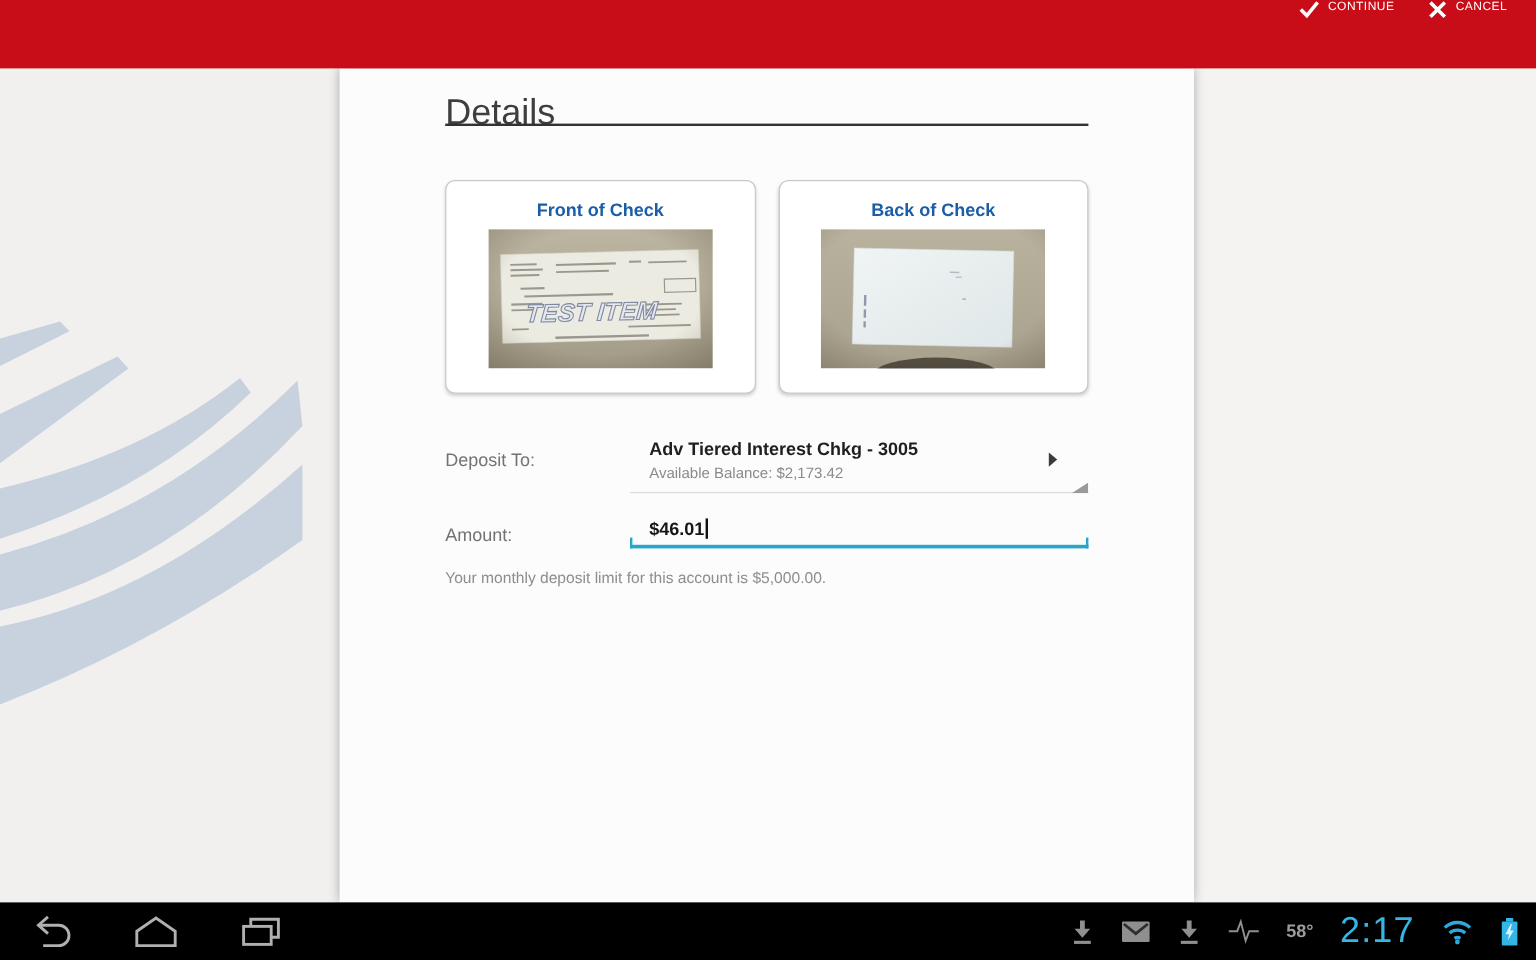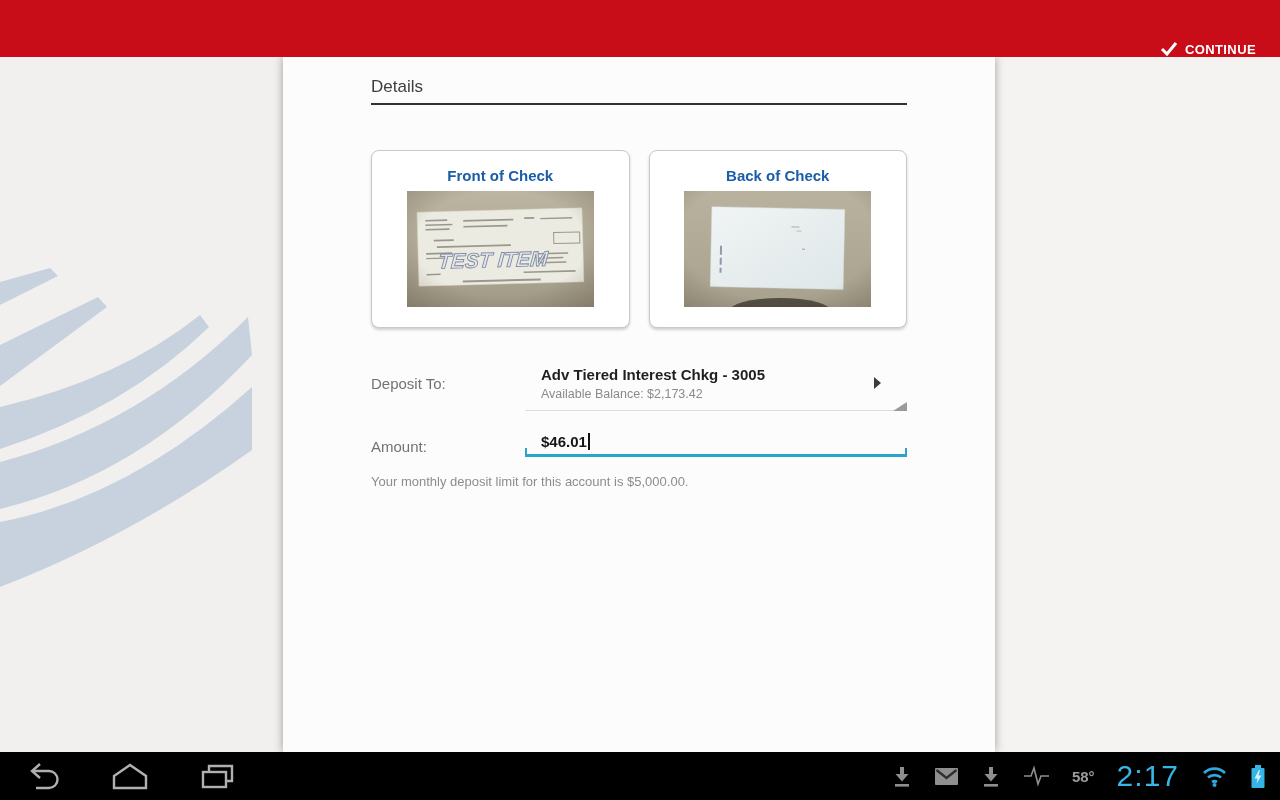--- a/index.html
+++ b/index.html
@@ -6,39 +6,39 @@
   html,body { width:1280px; height:800px; overflow:hidden; }
   body { font-family:"Liberation Sans", sans-serif; background:#f2f1ef; position:relative; }
 
   
   .appbar{
     position:absolute; left:0; top:0; width:1280px; height:57px;
     background:#c90d18; display:flex; align-items:center; justify-content:flex-end;
     padding-right:10px; z-index:30;
   }
   .bar-btn{
-    display:flex; align-items:flex-end; gap:7px; color:#fff;
-    font-size:13px; font-weight:bold; letter-spacing:.4px;
+    display:flex; align-items:flex-start; gap:7px; color:#fff;
+    font-size:10px; font-weight:normal; letter-spacing:.4px;
     padding:0 14px; height:100%; cursor:pointer;
   }
   .bar-btn svg{ display:block; }
 
   
   .flag{ position:absolute; left:0; top:57px; width:283px; height:695px; z-index:1; pointer-events:none; }
   .bg-left{ position:absolute; left:0; top:57px; width:283px; height:695px; background:#f1f0ee; z-index:0; }
   .bg-right{ position:absolute; left:995px; top:57px; width:285px; height:695px; background:#f4f3f1; z-index:0; }
 
   
   .panel{
     position:absolute; left:283px; top:57px; width:712px; height:695px;
     background:#fcfcfc; box-shadow:0 0 9px rgba(0,0,0,.35); z-index:10;
   }
   .content{ position:relative; margin:0 88px; height:100%; }
 
-  .page-title{ position:absolute; top:20px; left:0; font-size:17px; color:#3e3e3e; font-weight:400; }
+  .page-title{ position:absolute; top:20px; left:0; font-size:30px; color:#3e3e3e; font-weight:400; }
   .title-rule{ position:absolute; top:46px; left:0; right:0; height:2px; background:#323232; }
 
   
   .cards{ position:absolute; top:93px; left:0; right:0; display:flex; gap:19px; }
   .card{
     width:263px; height:178px; background:#fff; border:1px solid #c9c9c9;
     border-radius:8px; box-shadow:0 2px 3px rgba(0,0,0,.18); overflow:hidden;
   }
   .card-title{ margin-top:16px; text-align:center; color:#1a5da8; font-weight:bold; font-size:15px; }
   .photo{ width:187px; height:116px; margin:7px auto 0; }
@@ -107,20 +107,28 @@
 </svg>
 
 <div class="appbar">
   <div class="bar-btn">
     <span>
       <svg width="18" height="16" viewBox="0 0 18 16">
           <path d="M2 8 L7 13 L16 2" stroke="#fff" stroke-width="3" fill="none"></path>
         </svg>
     </span>
     <span>CONTINUE</span>
+  </div>
+  <div class="bar-btn">
+    <span>
+      <svg width="16" height="16" viewBox="0 0 16 16">
+          <path d="M2 2 L14 14 M14 2 L2 14" stroke="#fff" stroke-width="3" fill="none"></path>
+        </svg>
+    </span>
+    <span>CANCEL</span>
   </div>
 </div>
 
 <div class="panel">
   <div class="content">
     <div class="page-title">Details</div>
     <div class="title-rule"></div>
 
     <div class="cards">
 

